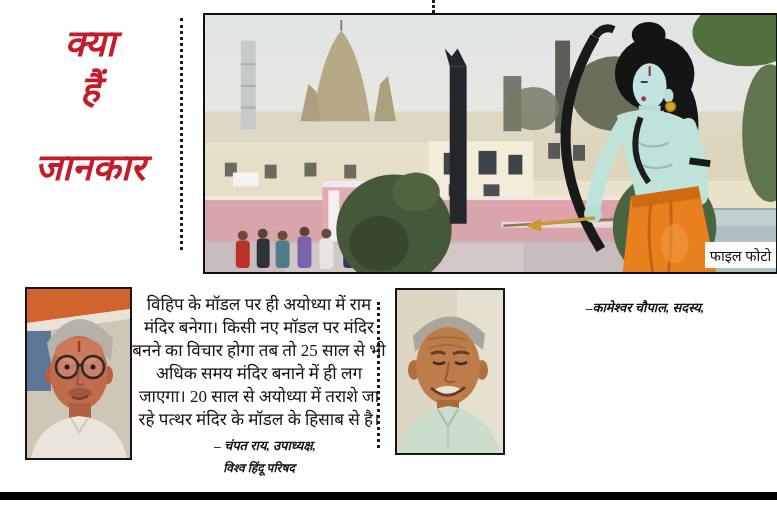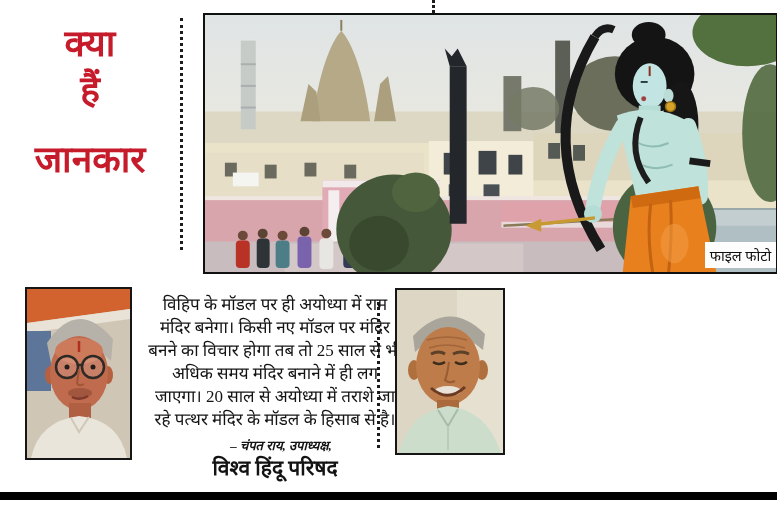--- a/index.html
+++ b/index.html
@@ -2,22 +2,22 @@
 <html lang="hi"><head>
 <meta charset="utf-8">
 <style>
   html,body{margin:0;padding:0;background:#fff;}
   #page{position:relative;width:777px;height:505px;background:#fff;overflow:hidden;
         font-family:"Liberation Serif","DejaVu Serif",serif;color:#141414;}
 
   
   .masthead{position:absolute;left:0;top:20px;width:180px;text-align:center;}
   .masthead .hline{font-size:37px;line-height:46px;font-weight:bold;color:#c51b2a;
-                   font-family:"DejaVu Serif","Liberation Serif",serif;}
-  .masthead .hline.last{margin-top:24px;}
+                   font-family:"DejaVu Serif","Liberation Serif",serif;font-style:italic;}
+  .masthead .hline.last{margin-top:32px;}
 
   
   .vdot{position:absolute;width:0;border-left:3px dotted #1c1c1c;}
   #divider-left{left:180px;top:18px;height:232px;}
   #divider-top{left:432px;top:0;height:13px;}
   #divider-mid{left:377px;top:302px;height:146px;}
 
   
   .photo-frame{position:absolute;left:203px;top:13px;width:574px;height:261px;
                border:2px solid #101010;border-right-width:1px;box-sizing:border-box;
@@ -27,24 +27,24 @@
                  display:flex;align-items:center;justify-content:center;
                  font-size:14.5px;font-weight:500;color:#101010;}
 
   
   .portrait{position:absolute;border:2px solid #161616;box-sizing:border-box;overflow:hidden;background:#d8d0c0;}
   #portrait-1{left:25px;top:287px;width:107px;height:173px;}
   #portrait-2{left:395px;top:288px;width:110px;height:167px;}
   .portrait svg{display:block;width:100%;height:100%;}
 
   .quote{position:absolute;text-align:center;font-size:17px;line-height:23px;color:#131313;}
-  #quote-1{left:131px;top:293px;width:256px;padding-left:16px;}
+  #quote-1{left:131px;top:293px;width:256px;}
   #quote-2{left:503px;top:293px;width:272px;}
   .quote .attribution{font-weight:bold;font-style:italic;font-size:13px;margin-top:3px;margin-left:12px;}
-  .quote .organization{font-weight:bold;font-size:21px;}
+  .quote .organization{font-weight:bold;font-style:italic;font-size:12px;}
 
   .bottom-rule{position:absolute;left:0;top:492px;width:777px;height:8px;background:#000;}
 </style>
 </head>
 <body>
 
 <div id="page">
 
   <div class="masthead">
     <div class="hline">क्या</div>
@@ -240,17 +240,18 @@
       <ellipse cx="51" cy="101" rx="13" ry="5" fill="#e9e2d8"></ellipse>
       <path d="M34,98 Q51,113 68,97" stroke="#6c3a20" stroke-width="3" fill="none"></path>
       <rect x="40" y="110" width="22" height="16" fill="#aa6a3c"></rect>
       <path d="M2,163 Q12,122 51,116 Q90,120 104,163 Z" fill="#cdddcc"></path>
       <path d="M41,120 L51,136 L61,119" stroke="#a8bca8" stroke-width="2" fill="none"></path>
       <line x1="51" y1="136" x2="51" y2="160" stroke="#b8ccb8" stroke-width="2"></line>
     </svg>
   </div>
 
   <div class="quote" id="quote-2">
+    <div class="attribution">–कामेश्वर चौपाल, सदस्य,</div>
   </div>
 
   <div class="bottom-rule"></div>
 
 </div>
 
 </body></html>

